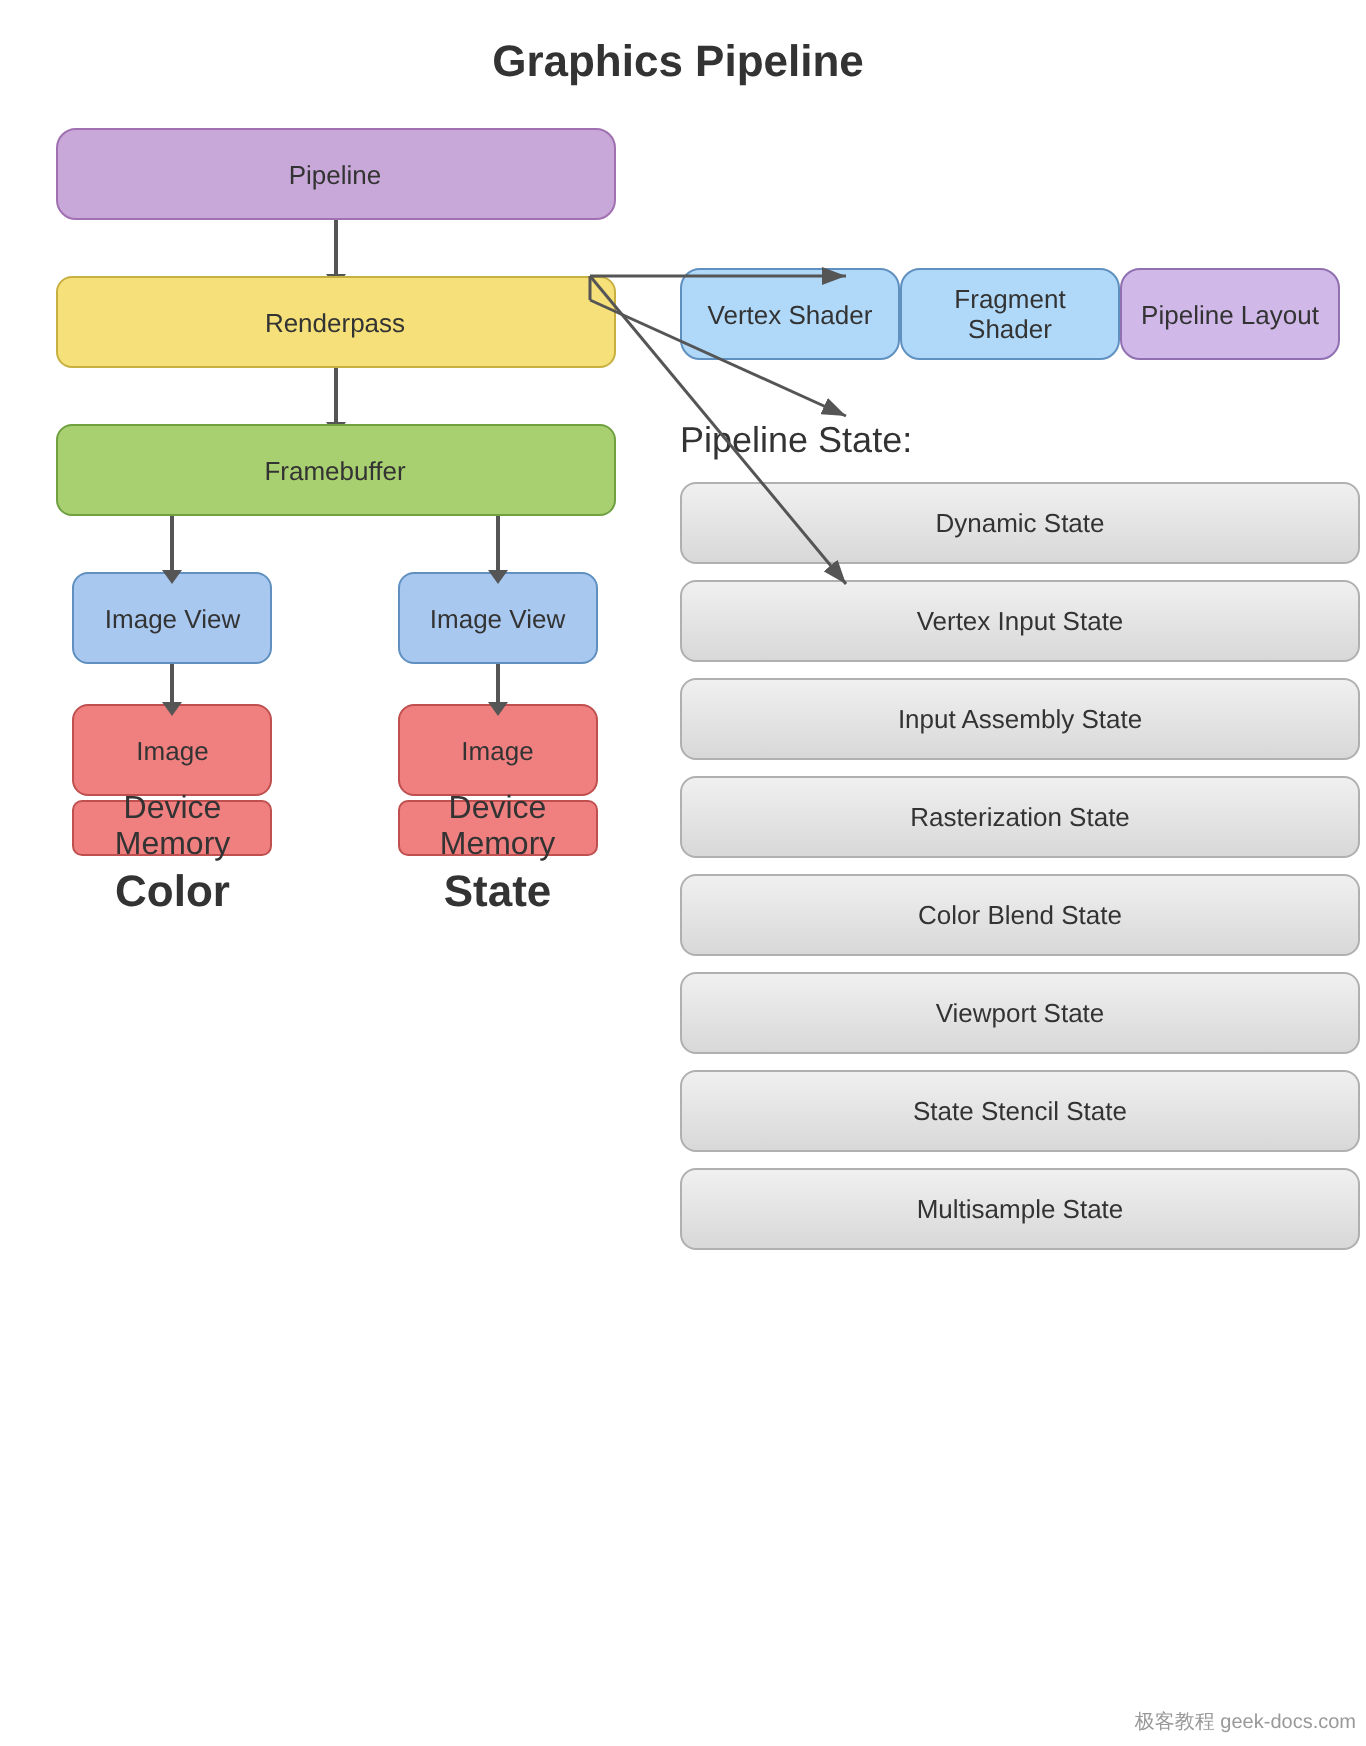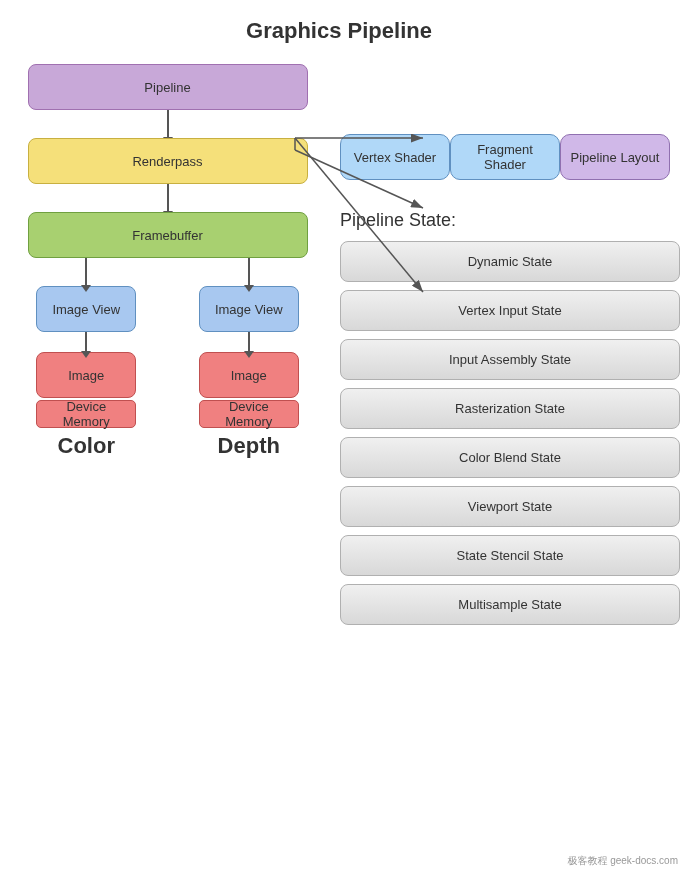--- a/index.html
+++ b/index.html
@@ -46,20 +46,21 @@
       display: flex;
       align-items: center;
       justify-content: center;
     }
     .box-pipeline {
       background: #c8a8d8;
       border-color: #a070b0;
       width: 280px;
       height: 46px;
       margin: 0 auto;
+      border-radius: 10px;
     }
     .box-renderpass {
       background: #f5e07a;
       border-color: #c8b040;
       width: 280px;
       height: 46px;
       margin: 0 auto;
     }
     .box-framebuffer {
       background: #a8d070;
@@ -84,21 +85,21 @@
       background: #f08080;
       border-color: #c05050;
       width: 100px;
       height: 46px;
     }
     .box-devmem {
       background: #f08080;
       border-color: #c05050;
       width: 100px;
       height: 28px;
-      font-size: 13px;
+      font-size: 16px;
       border-radius: 5px;
     }
     .box-shader {
       background: #b0d8f8;
       border-color: #6090c0;
       width: 110px;
       height: 46px;
       border-radius: 10px;
     }
     .box-pipelinelayout {
@@ -222,21 +223,21 @@
           </div>
           <div style="width:2px;height:20px;background:#555;position:relative;">
             <div style="position:absolute;bottom:-6px;left:-4px;border-left:5px solid transparent;border-right:5px solid transparent;border-top:7px solid #555;"></div>
           </div>
           <div class="box box-image-depth">
             <span>Image</span>
           </div>
           <div class="box box-devmem" style="margin-top:2px;">
             <span>Device Memory</span>
           </div>
-          <div class="label-depth">Depth</div>
+          <div class="label-depth">State</div>
         </div>
       </div>
 
     </div>
   </div>
 
   <div class="right-panel">
 
     <div style="display:flex;flex-direction:row;align-items:center;padding-top:70px;margin-bottom:30px;padding-right:10px;">
       <div class="box box-shader">

